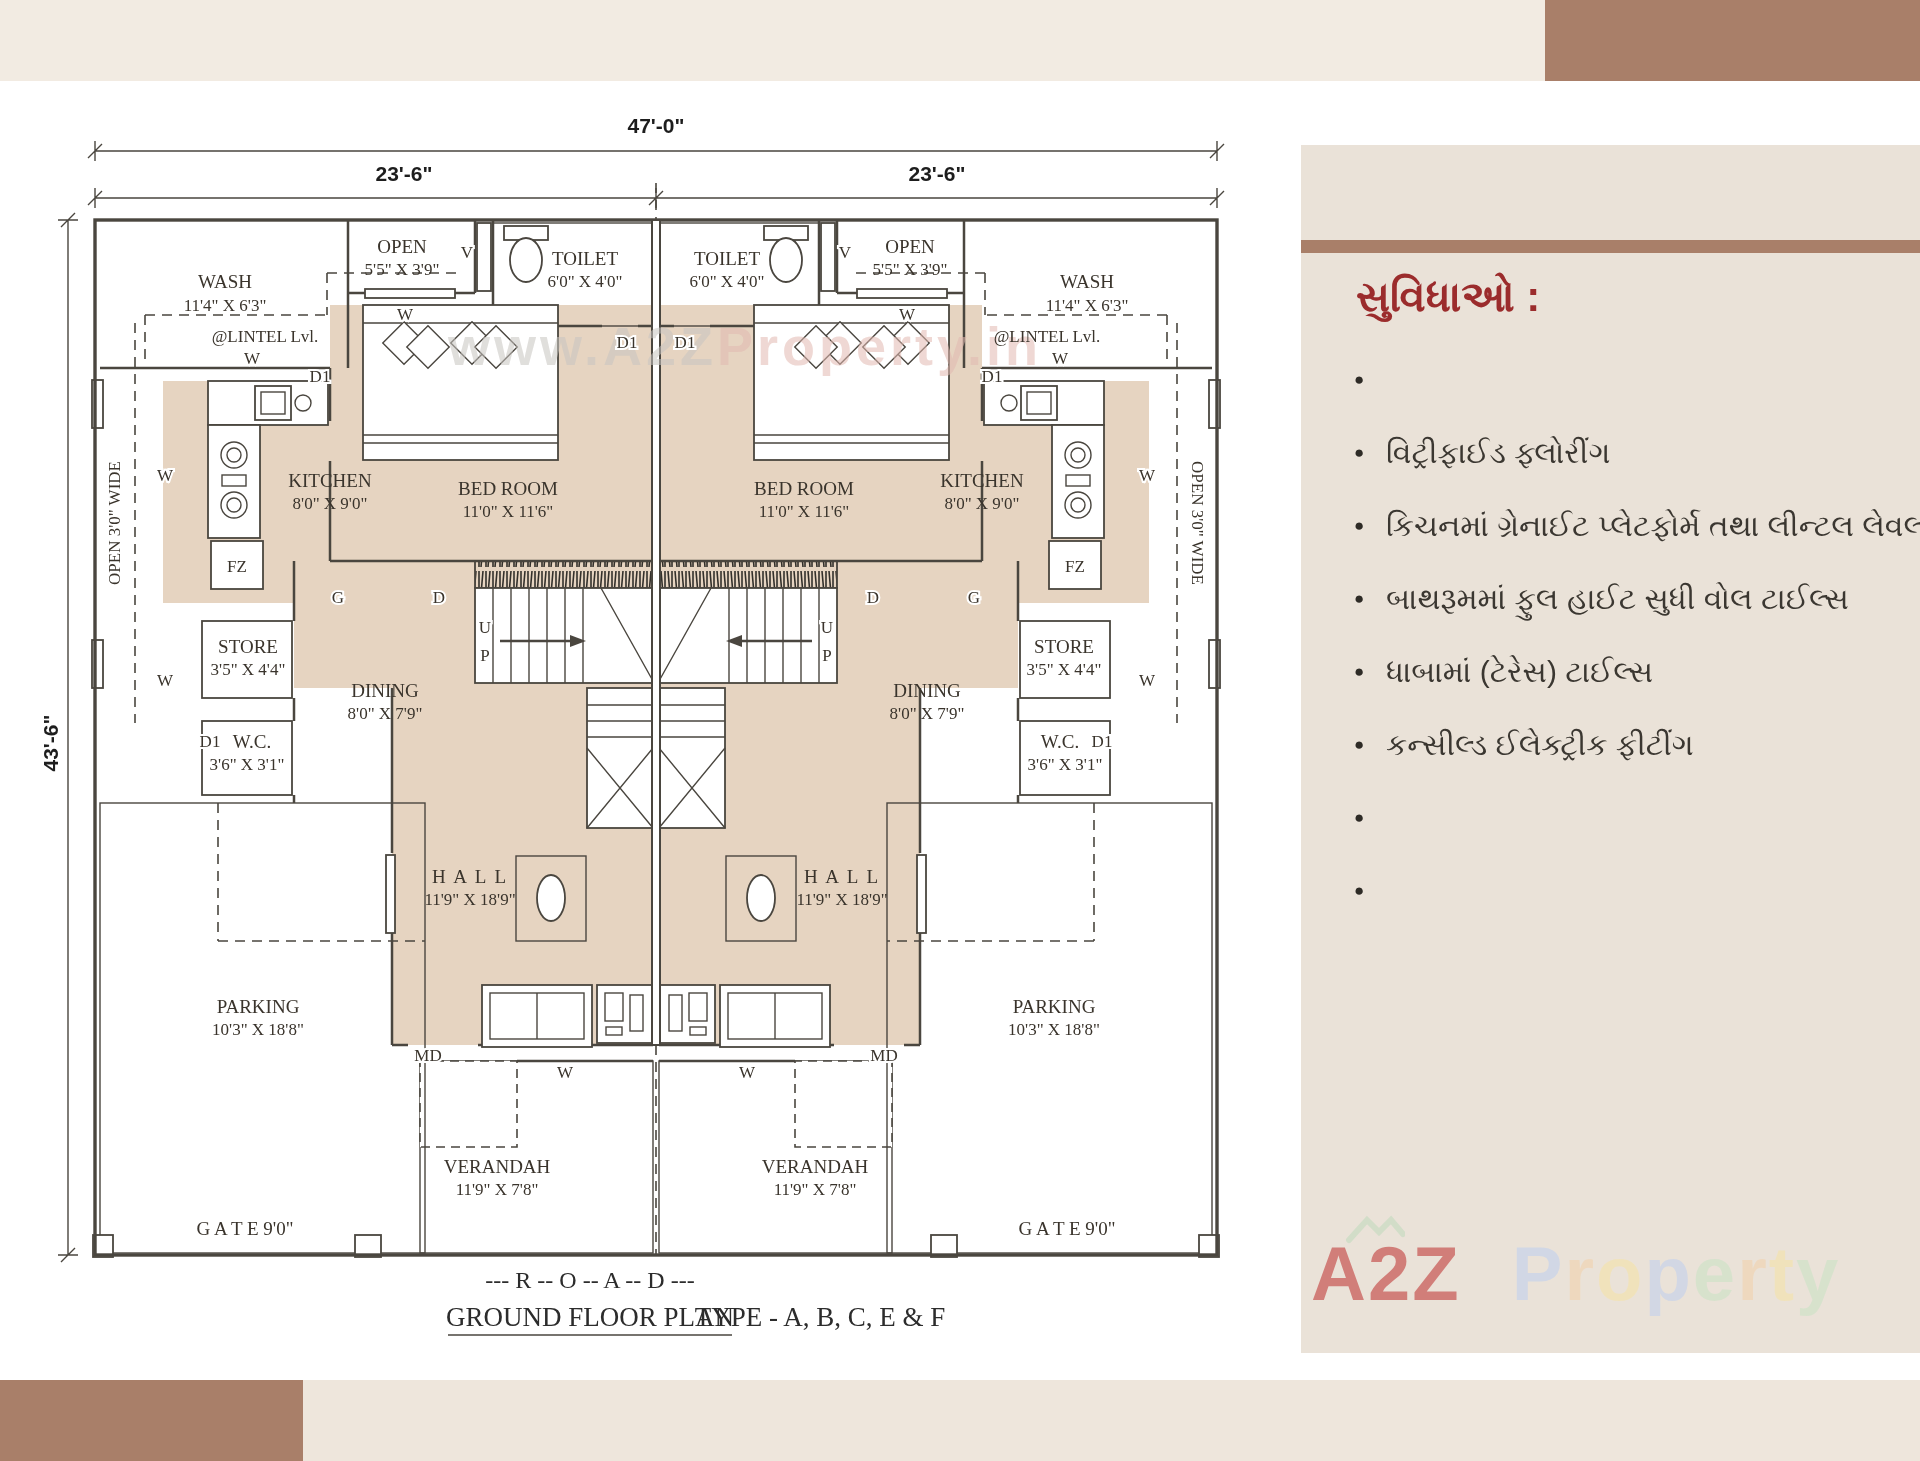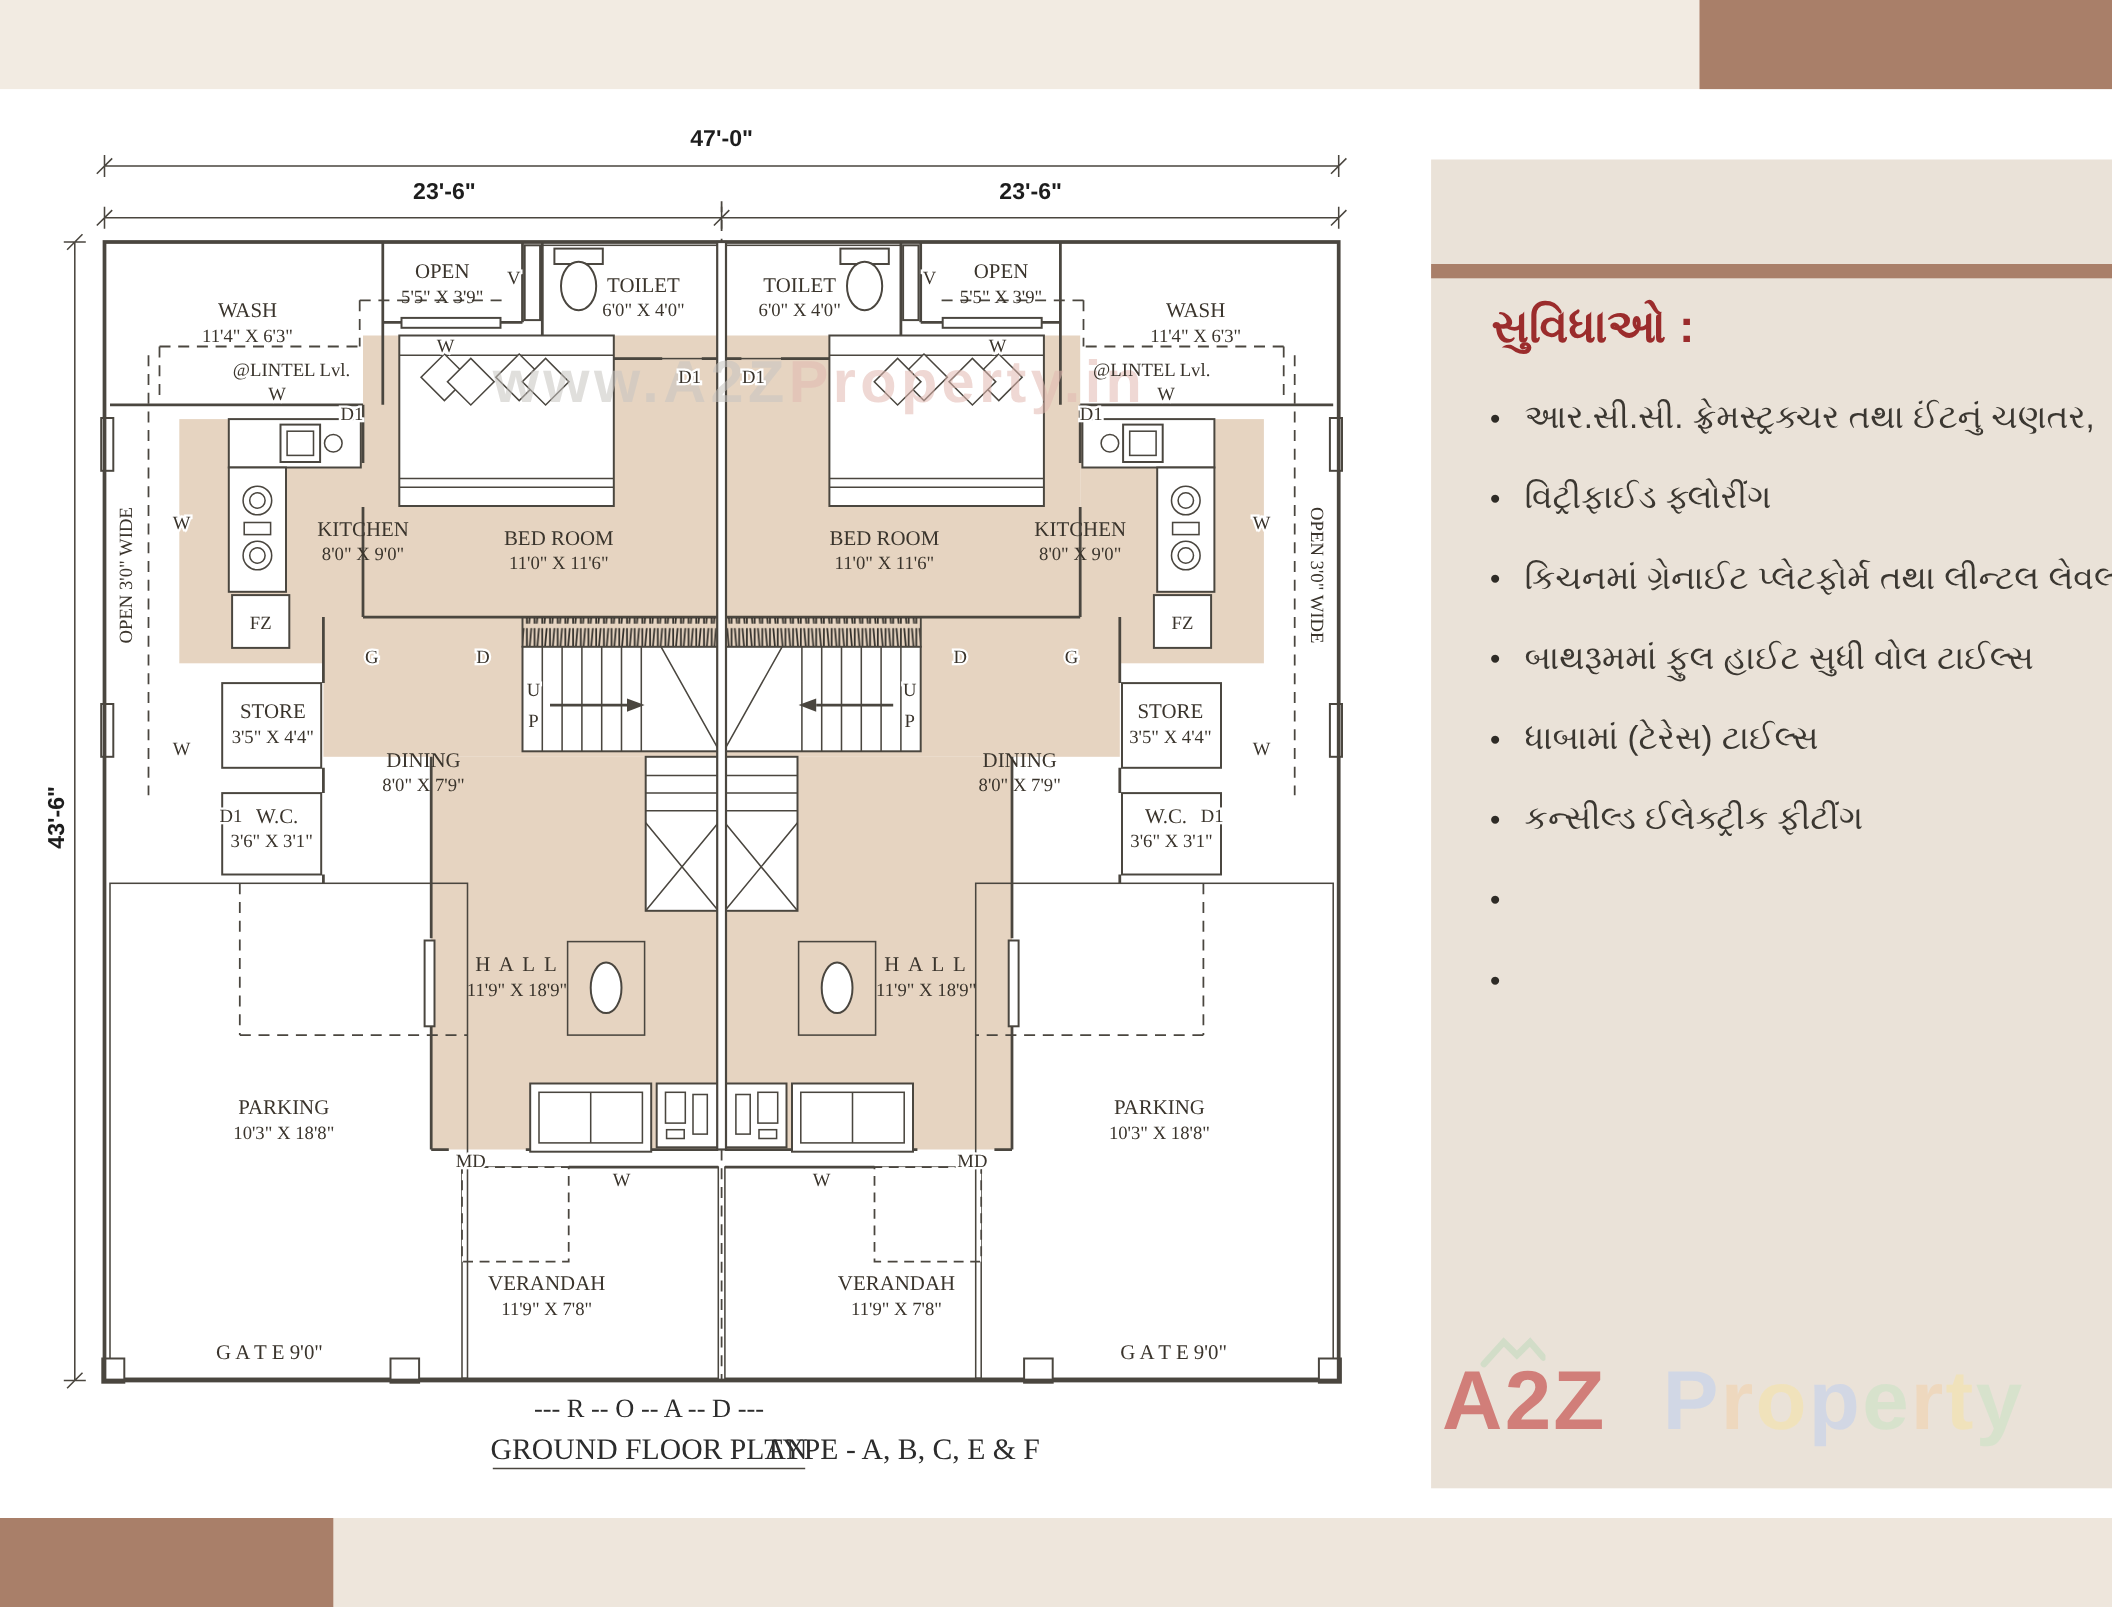--- a/index.html
+++ b/index.html
@@ -248,21 +248,21 @@
     <text class="ttl" x="560" y="1243">GROUND FLOOR PLAN</text>
     <path class="wallthin" d="M418,1252 H702"></path>
     <text class="ttl" x="790" y="1243">TYPE - A, B, C, E &amp; F</text>
   </g>
 </svg>
 
 <div id="panel">
   <div id="panel-bar"></div>
   <div id="panel-head">સુવિધાઓ :</div>
   <div id="rows">
-    <div class="row"><span class="dot">●</span><span>આર.સી.સી. ફ્રેમસ્ટ્રક્ચર તથા ઈંટનું ચણતર,</span></div>
+    <div class="row"><span class="dot">●</span></div>
     <div class="row"><span class="dot">●</span><span>વિટ્રીફાઈડ ફ્લોરીંગ</span></div>
     <div class="row"><span class="dot">●</span><span>કિચનમાં ગ્રેનાઈટ પ્લેટફોર્મ તથા લીન્ટલ લેવલ</span></div>
     <div class="row"><span class="dot">●</span><span>બાથરૂમમાં ફુલ હાઈટ સુધી વોલ ટાઈલ્સ</span></div>
     <div class="row"><span class="dot">●</span><span>ધાબામાં (ટેરેસ) ટાઈલ્સ</span></div>
     <div class="row"><span class="dot">●</span><span>કન્સીલ્ડ ઈલેક્ટ્રીક ફીટીંગ</span></div>
     <div class="row"><span class="dot">●</span></div>
     <div class="row"><span class="dot">●</span></div>
   </div>
   <div id="panel-wm">
     <span style="color: #b91c1c; margin-right: 28px;">A2Z</span><span class="roof">

